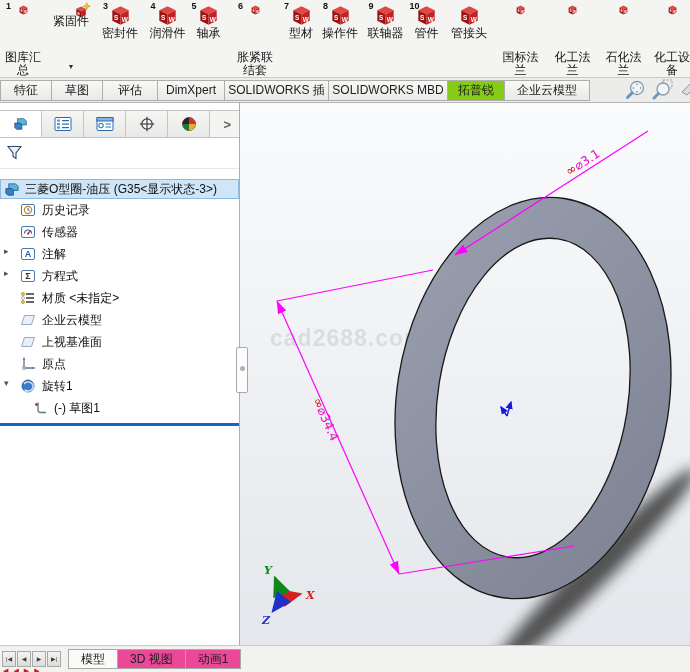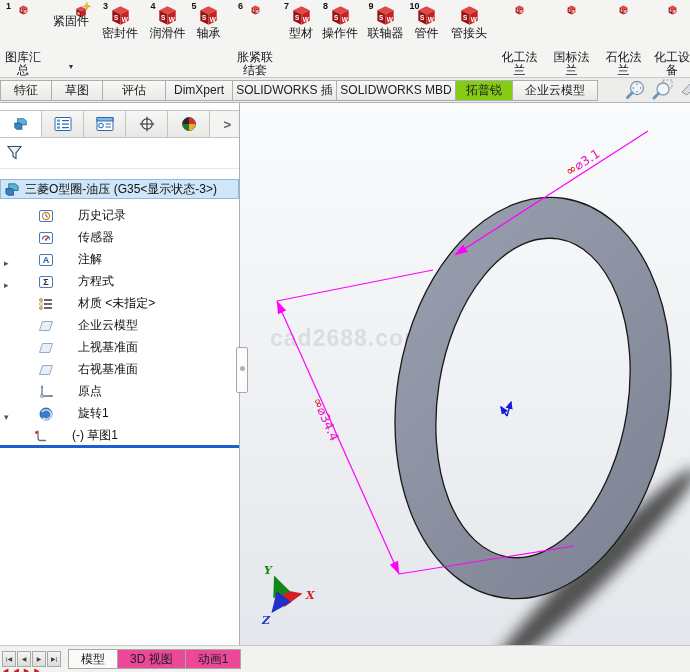--- a/index.html
+++ b/index.html
@@ -44,21 +44,21 @@
   .fmtab svg{width:20px;height:16px;}
   .fmchevron{margin-left:auto;padding:0 8px;font-size:13px;font-weight:bold;color:#606060;
              display:flex;align-items:center;}
   .filterrow{height:30px;border-bottom:1px solid #e6e6e4;display:flex;align-items:center;padding-left:6px;}
   .filterrow svg{width:18px;height:18px;}
   .troot{margin-top:10px;height:20px;display:flex;align-items:center;background:#cfe6f9;
          border:1px solid #8fb9de;box-sizing:border-box;padding-left:3px;}
   .troot .ricon{width:17px;height:17px;flex:none;}
   .troot .tlabel{margin-left:4px;}
   .tree{margin-top:3px;}
-  .trow{height:22px;display:flex;align-items:flex-end;padding-left:4px;gap:18px;}
+  .trow{height:22px;display:flex;align-items:flex-start;padding-left:4px;}
   .trow.sub{padding-left:30px;}
   .texp{width:14px;font-size:9px;color:#505050;flex:none;}
   .ticon{width:16px;height:16px;margin-left:2px;flex:none;}
   .tlabel{font-size:12px;color:#101010;margin-left:6px;white-space:nowrap;}
   .rollback{height:3px;background:#1e5fd0;margin-top:1px;}
 
   .splitter-handle{position:absolute;left:236px;top:244px;width:12px;height:46px;background:#fcfcfc;
                    border:1px solid #a8a8a6;border-radius:2px;box-sizing:border-box;z-index:5;}
   .splitter-dot{display:block;width:5px;height:5px;border-radius:50%;background:#b0b0ae;margin:18px auto 0;}
 
@@ -273,54 +273,54 @@
         </svg>
       <span class="rb-label">管件</span>
     </div>
     <div class="rb-item" style="width:50px">
       <span class="rb-num"></span>
       <svg class="cube">
           <use href="#sw-cube"></use>
         </svg>
       <span class="rb-label">管接头</span>
     </div>
+    <div class="rb-item wrap" style="width:53px">
+      <span class="rb-num"></span>
+      <svg class="cube">
+          <use href="#sw-cube"></use>
+        </svg>
+      <span class="rb-label">国标法兰</span>
+    </div>
     <div class="rb-item wrap" style="width:51px">
       <span class="rb-num"></span>
       <svg class="cube">
           <use href="#sw-cube"></use>
         </svg>
       <span class="rb-label">化工法兰</span>
-    </div>
-    <div class="rb-item wrap" style="width:53px">
-      <span class="rb-num"></span>
-      <svg class="cube">
-          <use href="#sw-cube"></use>
-        </svg>
-      <span class="rb-label">国标法兰</span>
     </div>
     <div class="rb-item wrap" style="width:51px">
       <span class="rb-num"></span>
       <svg class="cube">
           <use href="#sw-cube"></use>
         </svg>
       <span class="rb-label">石化法兰</span>
     </div>
     <div class="rb-item wrap" style="width:46px">
       <span class="rb-num"></span>
       <svg class="cube">
           <use href="#sw-cube"></use>
         </svg>
       <span class="rb-label">化工设备</span>
     </div>
   </div>
 
   <div class="tabrow">
     <div class="rtab" style="width:52px">特征</div>
     <div class="rtab" style="width:52px">草图</div>
-    <div class="rtab" style="width:64px">评估</div>
+    <div class="rtab" style="width:56px">评估</div>
     <div class="rtab" style="width:68px">DimXpert</div>
     <div class="rtab" style="width:105px">SOLIDWORKS 插件</div>
     <div class="rtab" style="width:120px">SOLIDWORKS MBD</div>
     <div class="rtab active" style="width:58px">拓普锐</div>
     <div class="rtab" style="width:86px">企业云模型</div>
     <div class="tabicons">
       <svg>
           <use href="#icon-zoomfit"></use>
         </svg>
       <svg>
@@ -418,27 +418,20 @@
               <use href="#icon-plane"></use>
             </svg>
           <span class="tlabel">企业云模型</span>
         </div>
         <div class="trow">
           <span class="texp"></span>
           <svg class="ticon">
               <use href="#icon-plane"></use>
             </svg>
           <span class="tlabel">上视基准面</span>
-        </div>
-        <div class="trow">
-          <span class="texp"></span>
-          <svg class="ticon">
-              <use href="#icon-plane"></use>
-            </svg>
-          <span class="tlabel">右视基准面</span>
         </div>
         <div class="trow">
           <span class="texp"></span>
           <svg class="ticon">
               <use href="#icon-origin"></use>
             </svg>
           <span class="tlabel">原点</span>
         </div>
         <div class="trow">
           <span class="texp">▾</span>

